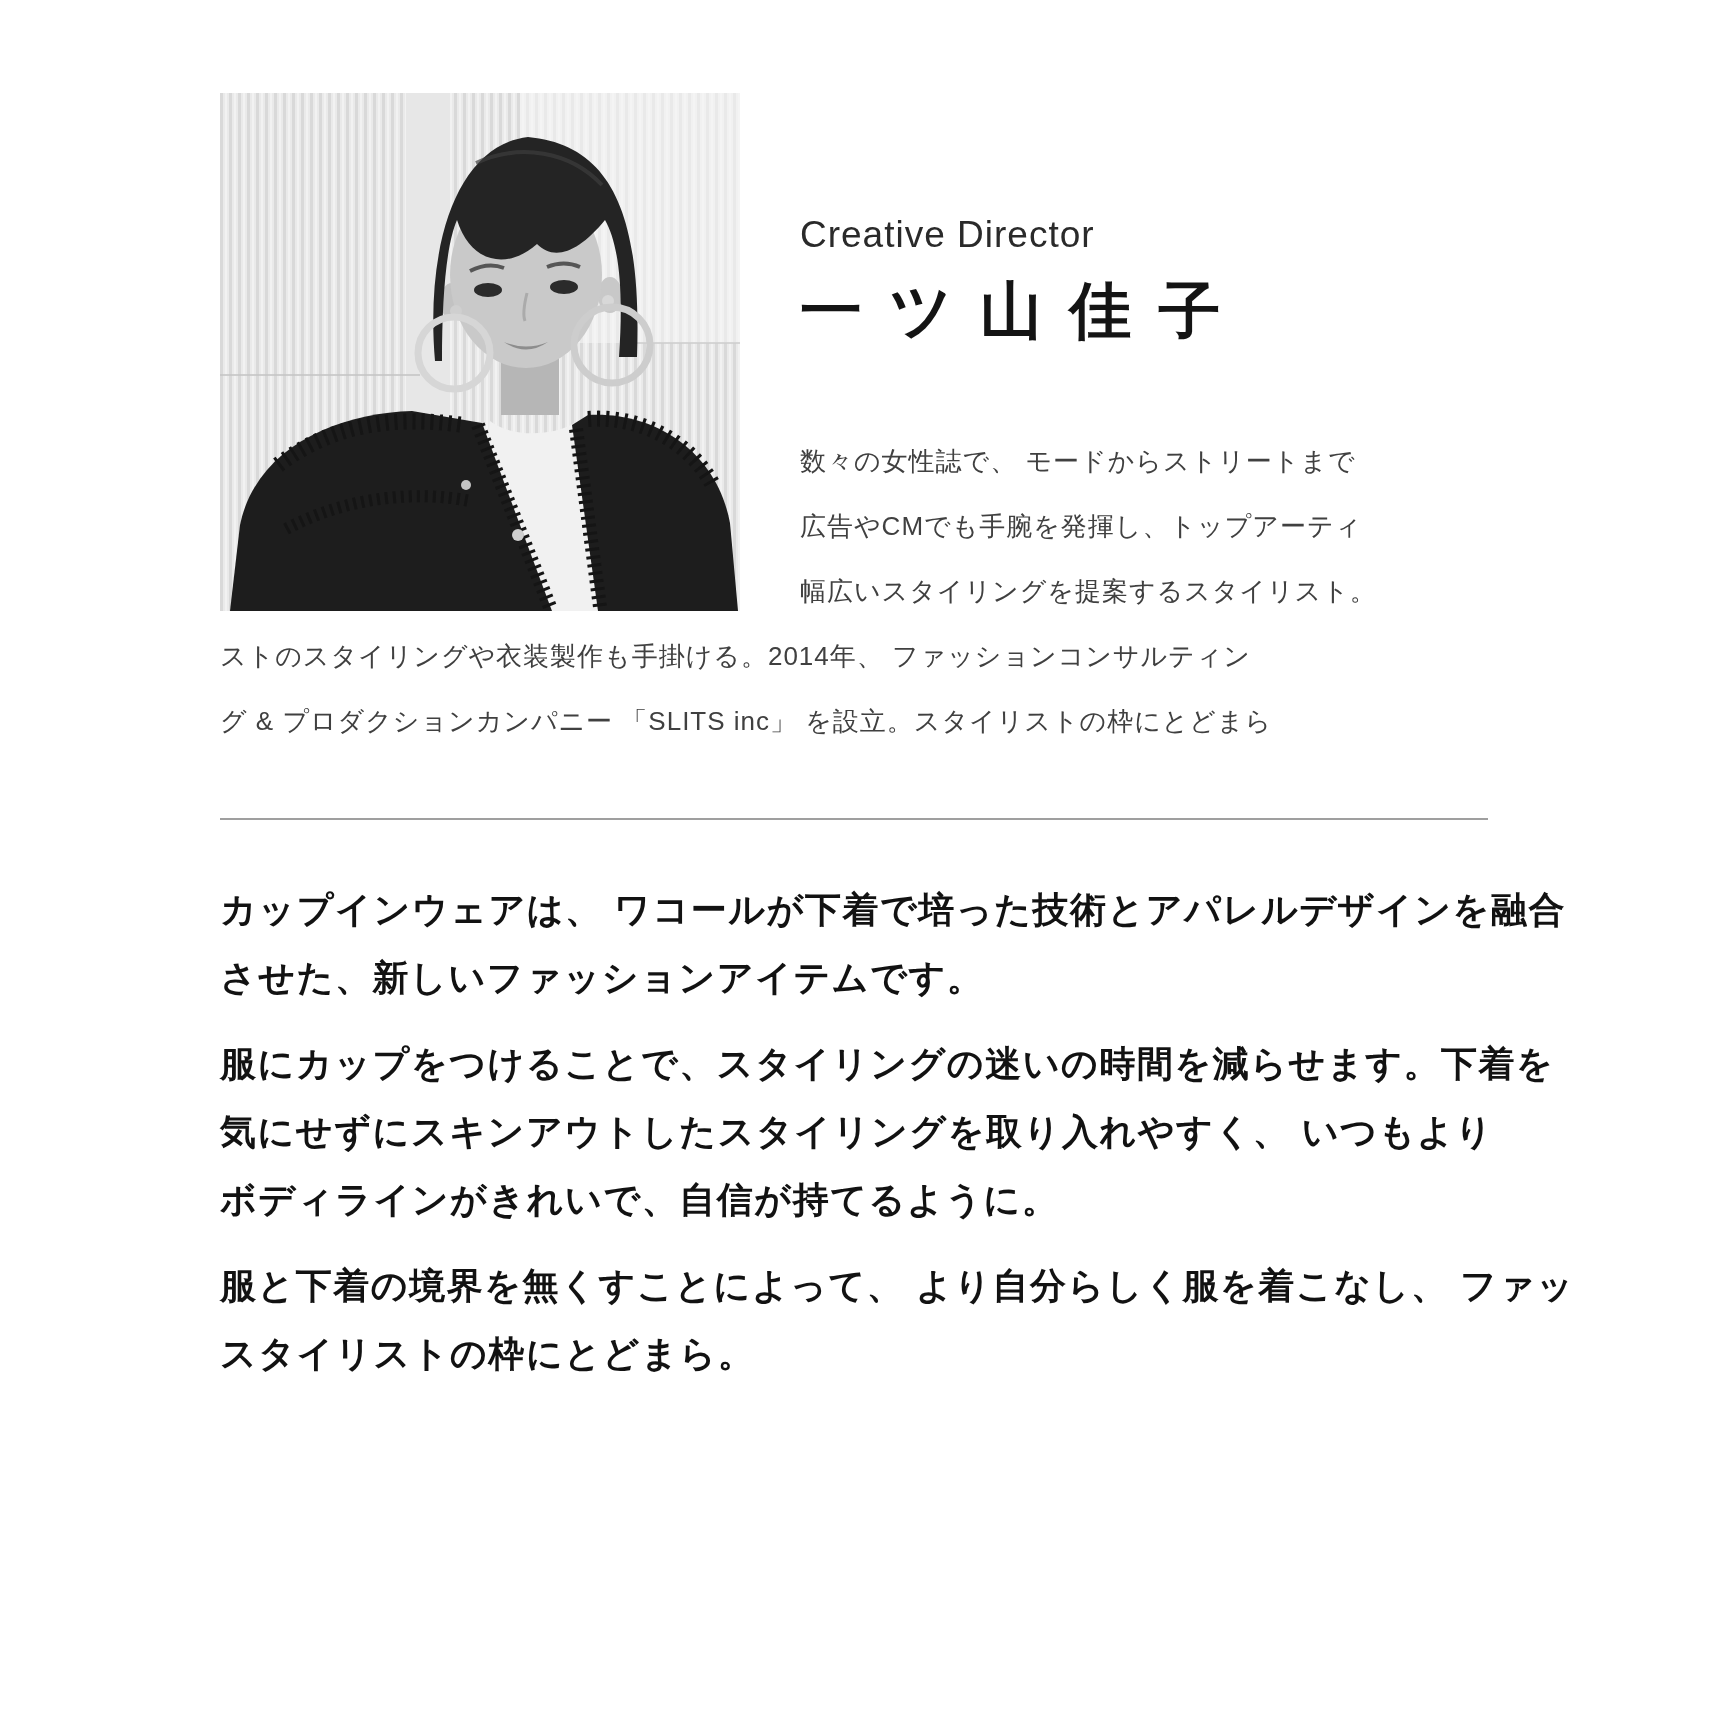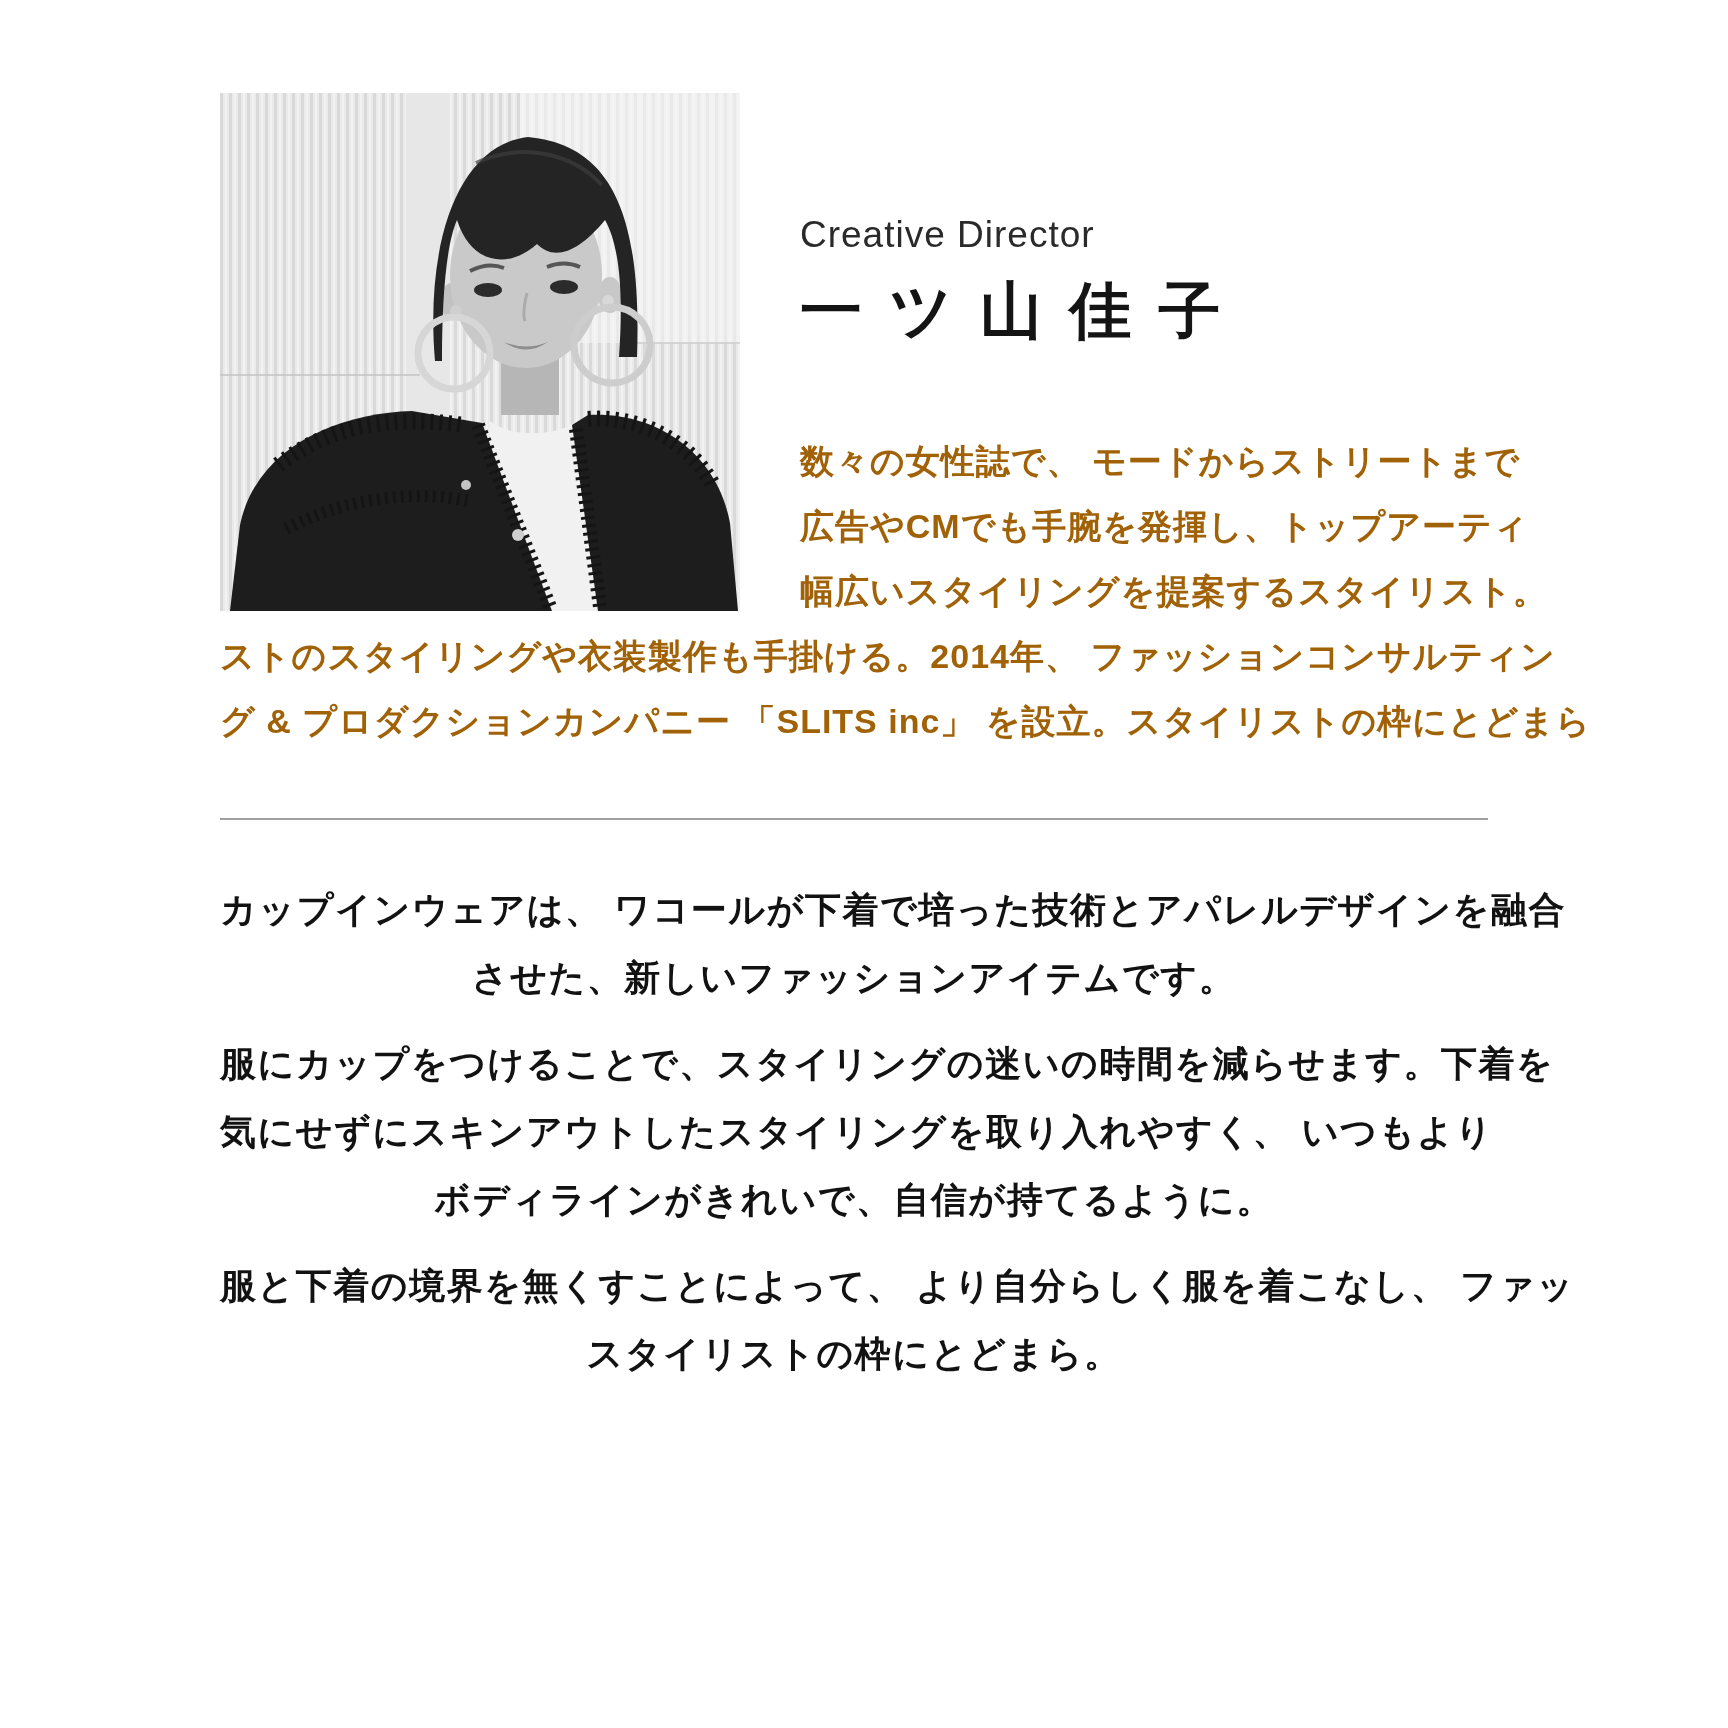--- a/index.html
+++ b/index.html
@@ -43,37 +43,36 @@
     font-size: 62px;
     line-height: 76px;
     font-weight: 700;
     color: #141414;
     letter-spacing: 0.44em;
     white-space: nowrap;
   }
   
   .bio {
     margin-top: 80px;
-    font-size: 34px;
+    font-size: 26px;
     line-height: 65px;
-    color: #a16207;
+    color: #404040;
     letter-spacing: 1px;
-    font-weight: bold;
   }
   .bio p { margin: 0; white-space: nowrap; }
   .bio p.indent { padding-left: 580px; }
   
   .divider {
     border: none;
     border-top: 2px solid #9f9f9f;
     width: 100%;
     margin: 64px 0 0 0;
   }
   
-  .message { margin-top: 56px; text-align: center; }
+  .message { margin-top: 56px; }
   .message p {
     margin: 0 0 18px 0;
     font-size: 36px;
     line-height: 68px;
     font-weight: 700;
     color: #121212;
     letter-spacing: 1.5px;
   }
   .message p:last-child { margin-bottom: 0; }
   .message span { display: block; white-space: nowrap; }

